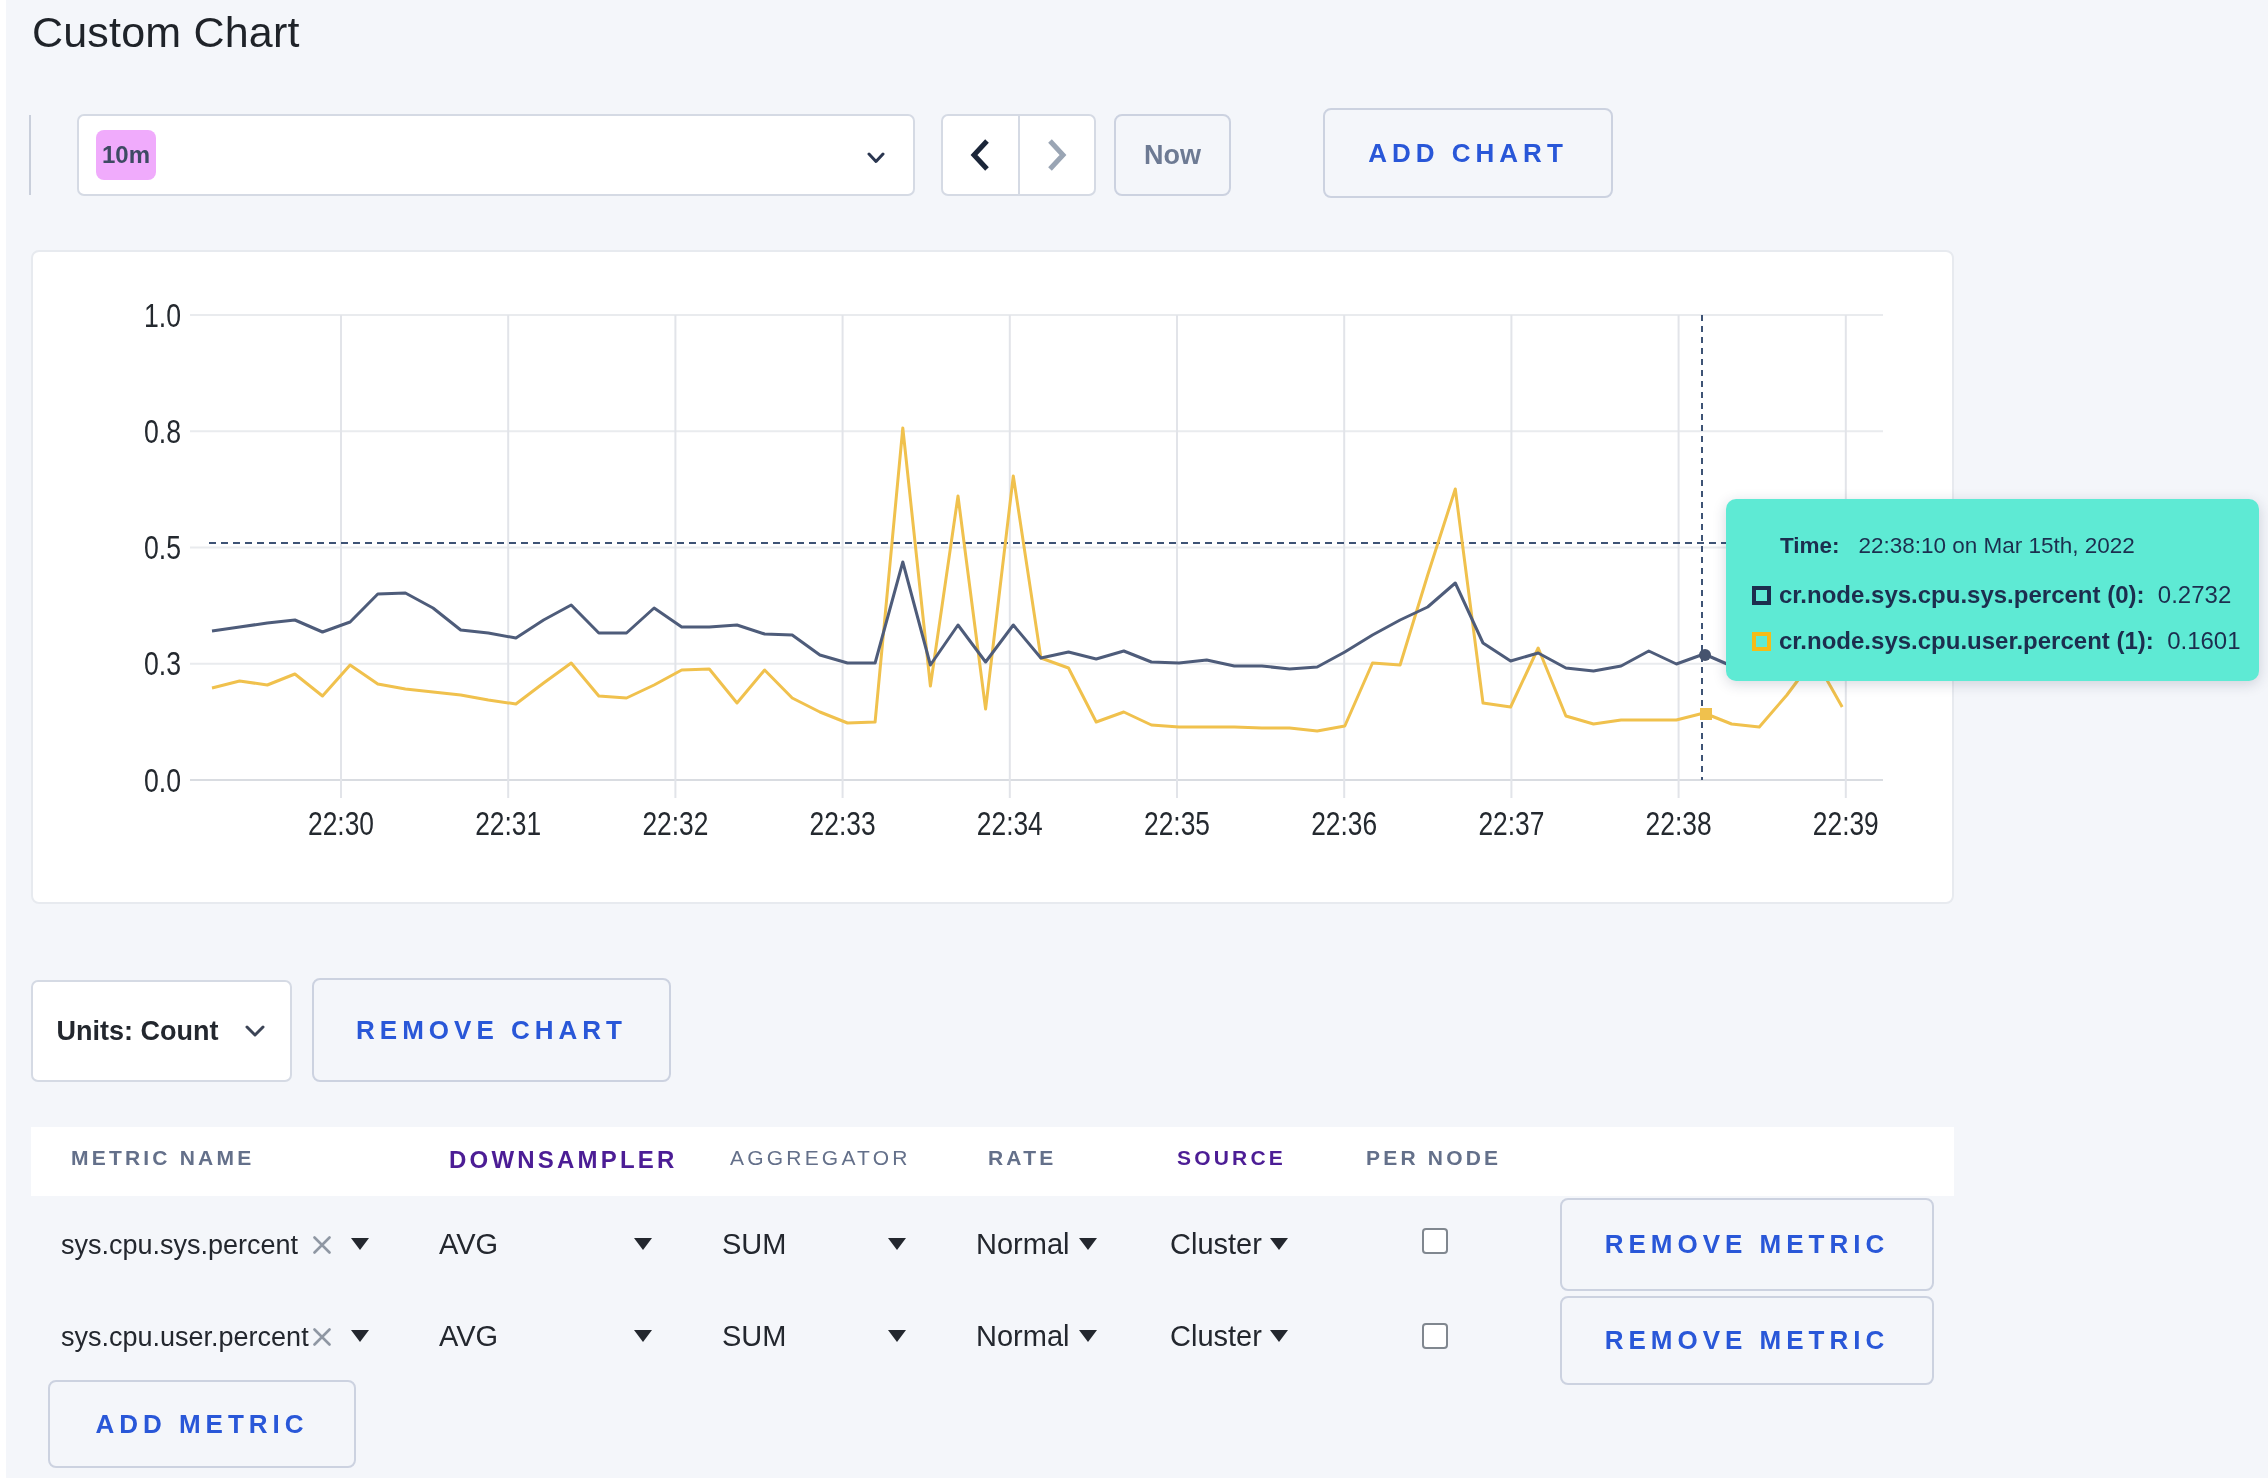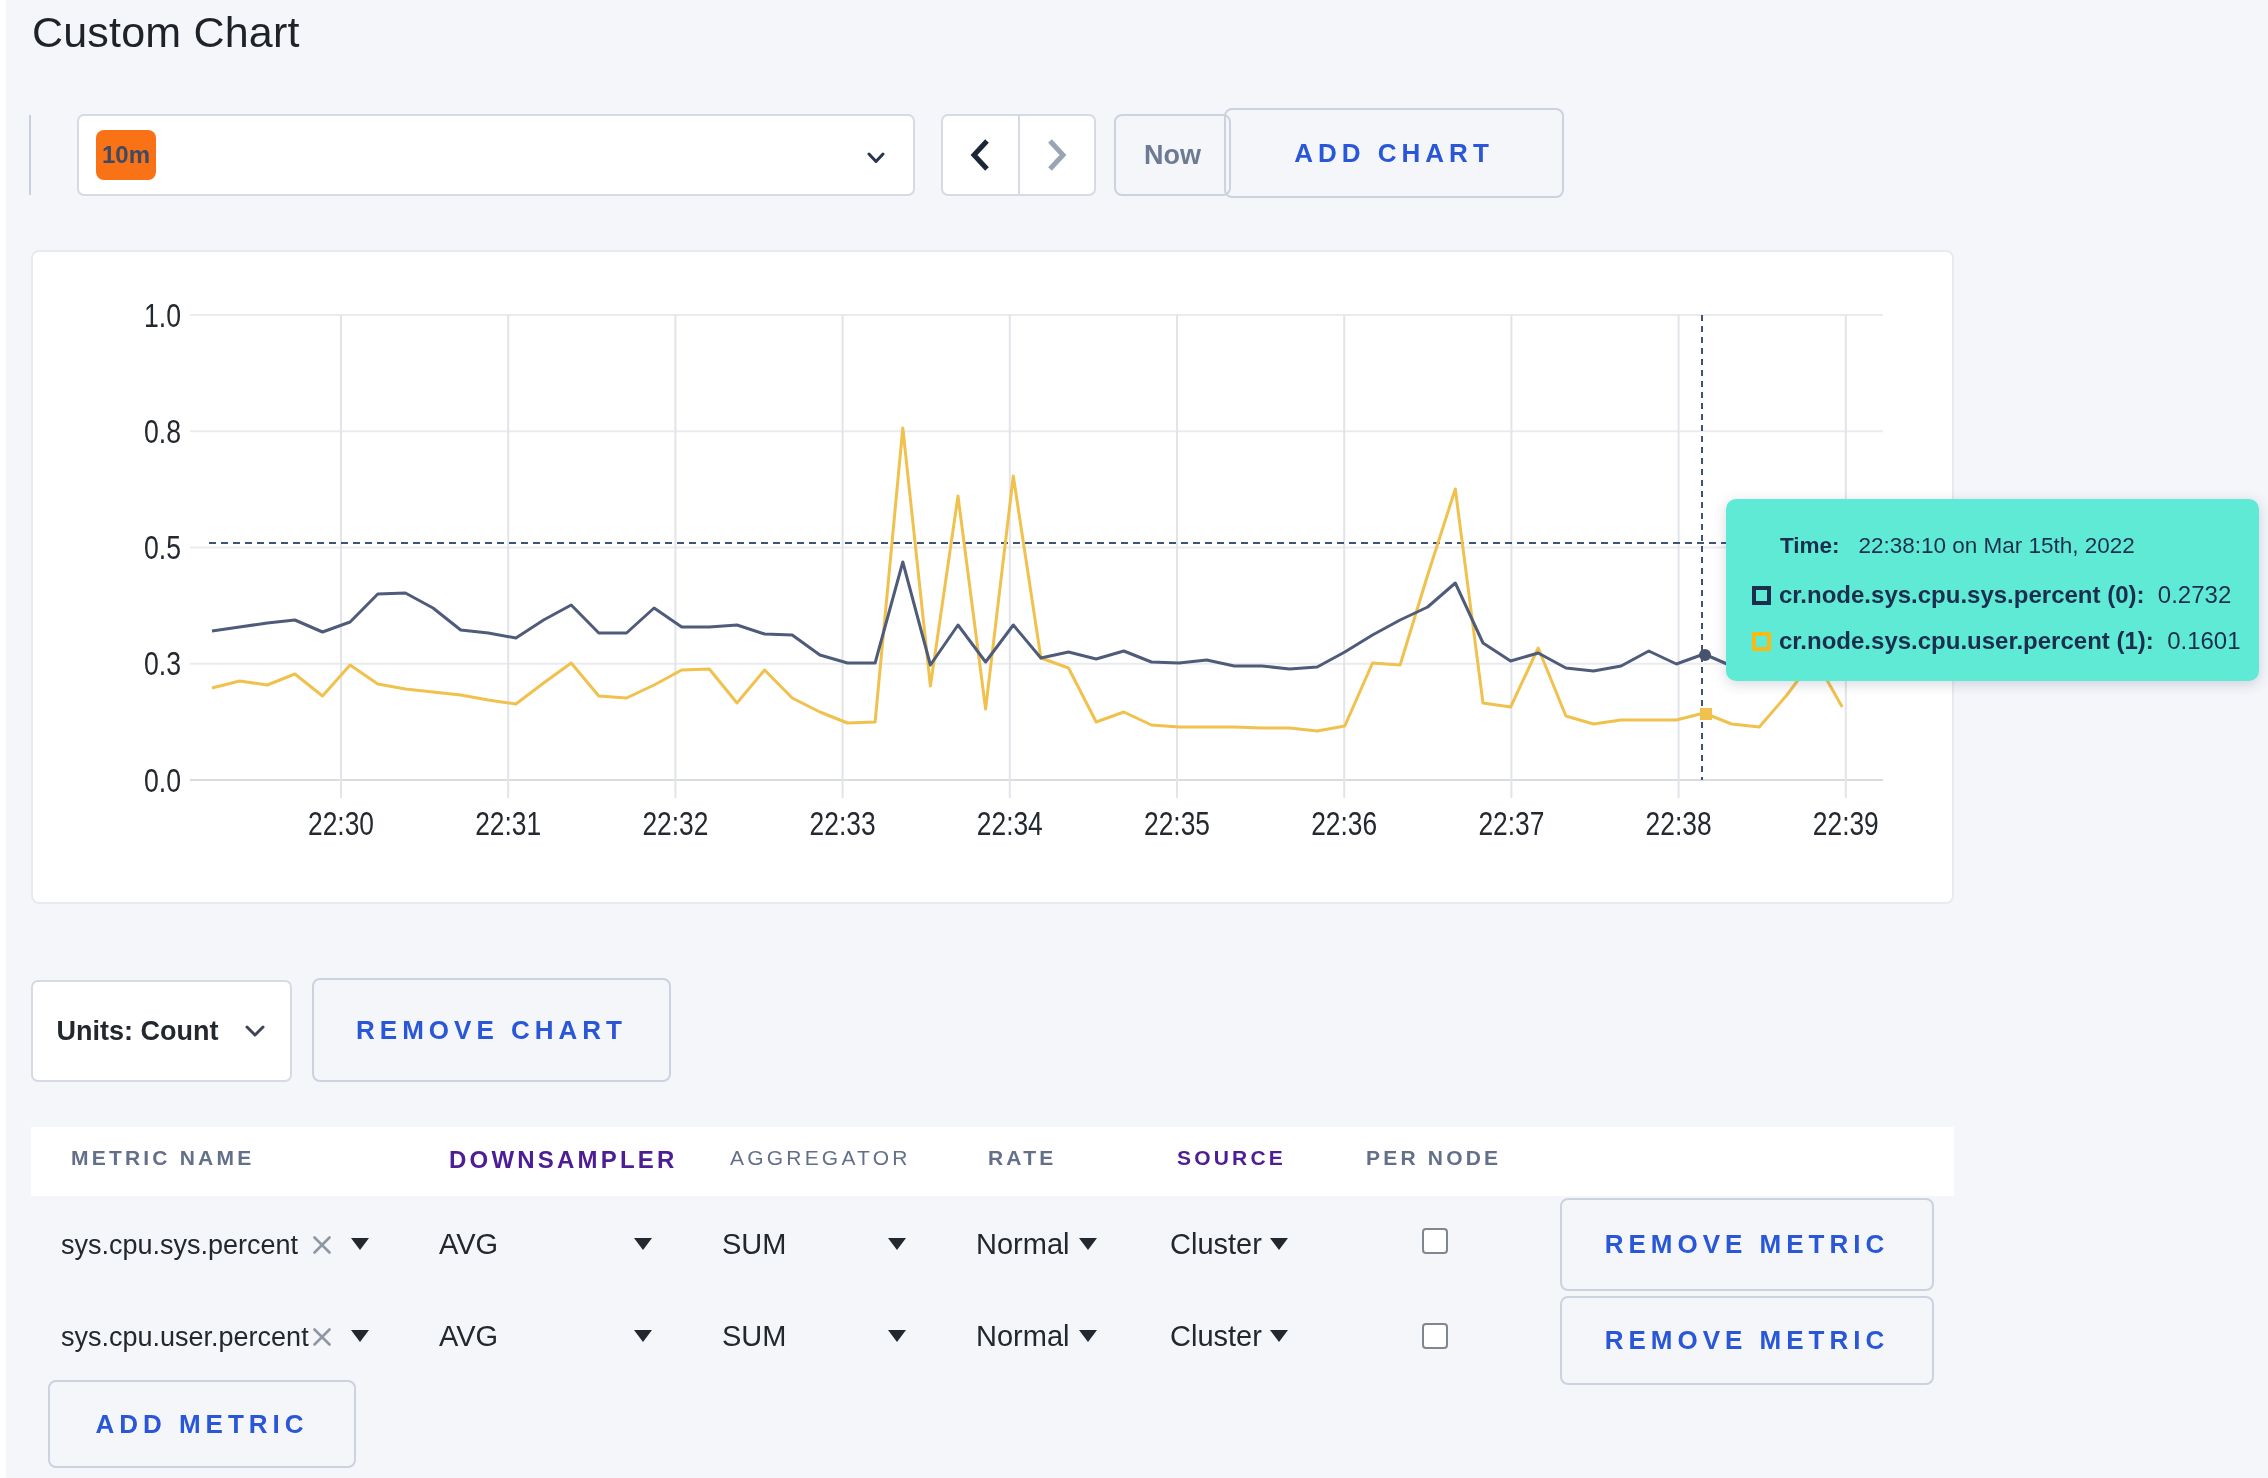--- a/index.html
+++ b/index.html
@@ -7,42 +7,42 @@
   .blue { color:#2957d8; font-weight:bold; letter-spacing:5px; font-size:26px; }
 </style></head>
 <body>
 <div class="abs" style="left:0;top:0;width:6px;height:1478px;background:#ffffff"></div>
 
 <div class="abs" style="left:32px;top:8px;font-size:43px;font-weight:500;color:#1f2329;letter-spacing:0.2px">Custom Chart</div>
 
 <div class="abs" style="left:29px;top:115px;width:2px;height:80px;background:#c9cfdb"></div>
 
 <div class="abs" style="left:77px;top:114px;width:838px;height:82px;background:#fff;border:2px solid #d5dae4;border-radius:7px">
-  <div class="abs" style="left:17px;top:14px;width:60px;height:50px;background:#f97316;border-radius:8px;display:flex;align-items:center;justify-content:center;font-size:24px;font-weight:bold;color:#3e4a63">10m</div>
+  <div class="abs" style="left:17px;top:14px;width:60px;height:50px;background:#f0abfc;border-radius:8px;display:flex;align-items:center;justify-content:center;font-size:24px;font-weight:bold;color:#3e4a63">10m</div>
   <div class="abs" style="right:28px;top:34px"><svg width="18" height="12" viewBox="0 0 18 12">
         <path d="M2 2 L9 9.5 L16 2" fill="none" stroke="#2a3650" stroke-width="3" stroke-linecap="round" stroke-linejoin="round"></path>
       </svg></div>
 </div>
 
 <div class="abs" style="left:941px;top:114px;width:155px;height:82px;background:#fff;border:2px solid #d5dae4;border-radius:7px;display:flex">
   <div style="flex:1;display:flex;align-items:center;justify-content:center;border-right:2px solid #d5dae4">
       <svg width="22" height="36" viewBox="0 0 22 36">
         <path d="M18 4 L5 18 L18 32" fill="none" stroke="#1b2639" stroke-width="5"></path>
       </svg>
     </div>
   <div style="flex:1;display:flex;align-items:center;justify-content:center">
       <svg width="22" height="36" viewBox="0 0 22 36">
         <path d="M4 4 L17 18 L4 32" fill="none" stroke="#9aa5b4" stroke-width="5"></path>
       </svg>
     </div>
 </div>
 
 <div class="btn" style="left:1114px;top:114px;width:117px;height:82px;font-size:27px;color:#6d7a93;font-weight:bold">Now</div>
 
-<div class="btn blue" style="left:1224px;top:108px;width:340px;height:90px">ADD CHART</div>
+<div class="btn blue" style="left:1323px;top:108px;width:290px;height:90px">ADD CHART</div>
 
 <div class="abs" style="left:31px;top:250px;width:1923px;height:654px;background:#fff;border:2px solid #e7eaef;border-radius:8px"></div>
 <svg width="2268" height="1478" viewBox="0 0 2268 1478" style="position:absolute;left:0;top:0">
 <line x1="190" y1="315.0" x2="1883" y2="315.0" stroke="#e9ebee" stroke-width="2"></line>
 <text x="181" y="315.0" text-anchor="end" dy="11.5" font-family="Liberation Sans, sans-serif" font-size="34" textLength="37" lengthAdjust="spacingAndGlyphs" fill="#24292f">1.0</text>
 <line x1="190" y1="431.2" x2="1883" y2="431.2" stroke="#e9ebee" stroke-width="2"></line>
 <text x="181" y="431.2" text-anchor="end" dy="11.5" font-family="Liberation Sans, sans-serif" font-size="34" textLength="37" lengthAdjust="spacingAndGlyphs" fill="#24292f">0.8</text>
 <line x1="190" y1="547.5" x2="1883" y2="547.5" stroke="#e9ebee" stroke-width="2"></line>
 <text x="181" y="547.5" text-anchor="end" dy="11.5" font-family="Liberation Sans, sans-serif" font-size="34" textLength="37" lengthAdjust="spacingAndGlyphs" fill="#24292f">0.5</text>
 <line x1="190" y1="663.8" x2="1883" y2="663.8" stroke="#e9ebee" stroke-width="2"></line>

